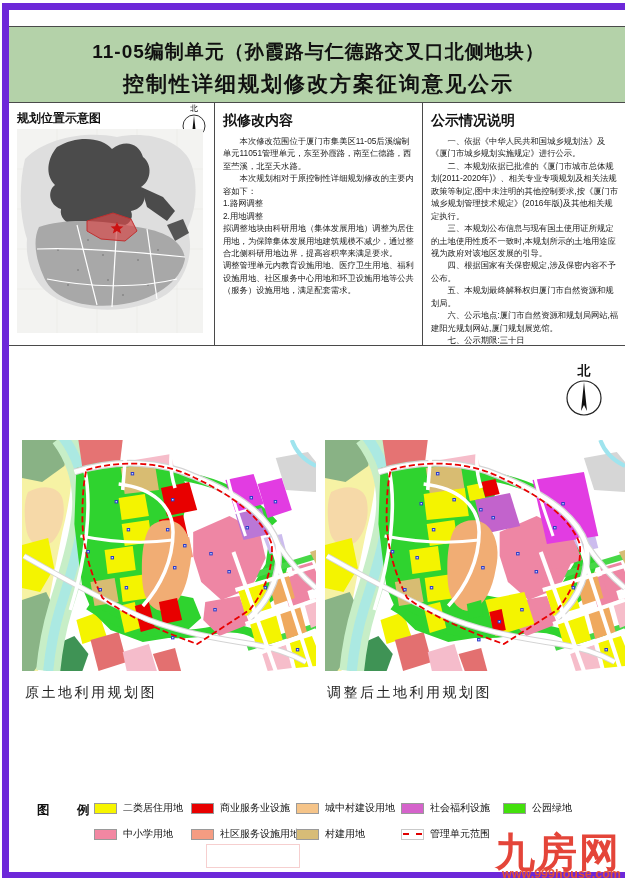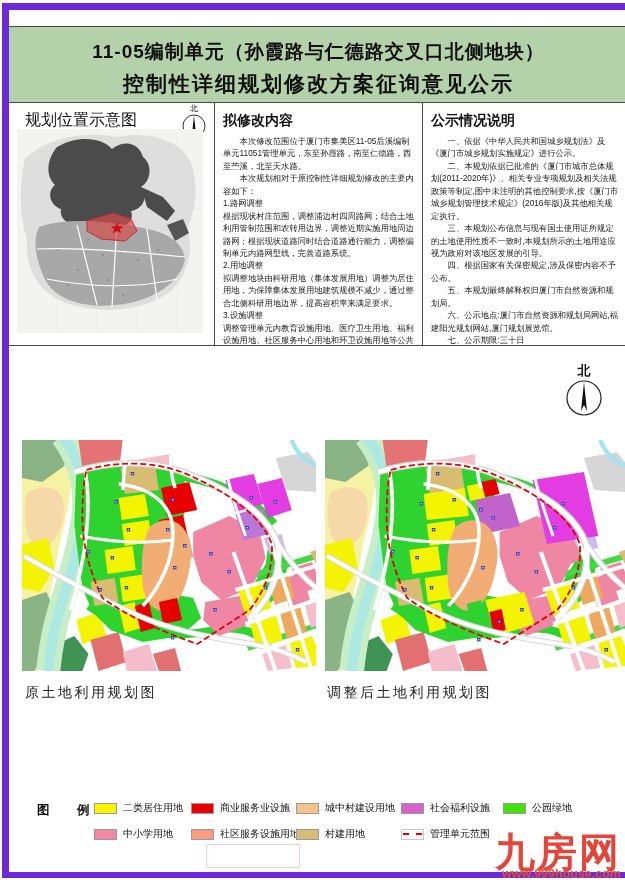--- a/index.html
+++ b/index.html
@@ -10,21 +10,21 @@
   .titleband{position:absolute;left:0;top:16px;width:100%;height:77px;background:#b4d2a9;
              border-top:1px solid #4a4a4a;border-bottom:1px solid #4a4a4a;box-sizing:border-box;text-align:center;}
   .title1{margin-top:12px;font-size:19px;font-weight:bold;letter-spacing:1px;}
   .title2{margin-top:5px;font-size:21px;font-weight:bold;letter-spacing:2px;}
   
   .cols{position:absolute;left:0;top:93px;width:100%;height:242px;display:flex;}
   .col{box-sizing:border-box;padding:7px 8px;position:relative;}
   .col1{width:206px;border-right:1px solid #4a4a4a;}
   .col2{width:208px;border-right:1px solid #4a4a4a;}
   .col3{flex:1;}
-  .col-h1{font-size:16px;font-weight:normal;margin-left:8px;}
+  .col-h1{font-size:12px;font-weight:bold;}
   .col-h2{font-size:14px;font-weight:bold;margin:2px 0 5px 0;}
   .body-text p{margin:0;font-size:8.3px;line-height:1.5;color:#1a1a1a;}
   .body-text p.ind{text-indent:2em;}
   .loc-compass{position:absolute;right:6px;top:2px;width:28px;text-align:center;}
   .loc-compass .n{font-size:8px;line-height:8px;}
   .locmap{position:absolute;left:8px;top:26px;}
   
   .maps-panel{position:absolute;left:0;top:335px;width:100%;height:526px;border-top:1px solid #4a4a4a;background:#fff;}
   .north-big{position:absolute;left:553px;top:18px;width:44px;text-align:center;}
   .north-big .n{font-size:13px;font-weight:bold;line-height:14px;}
@@ -99,24 +99,22 @@
           <path d="M70,92 L96,84 L114,90 L120,102 L108,112 L84,110 L70,102 Z" fill="none" stroke="#c03030" stroke-width="1"></path>
           <polygon points="100,93 101.8,97.2 106.4,97.4 102.9,100.2 104.2,104.6 100,102 95.8,104.6 97.1,100.2 93.6,97.4 98.2,97.2" fill="#cc1111"></polygon>
         </svg>
       </div>
 
       <div class="col col2 body-text">
         <div class="col-h2">拟修改内容</div>
         <p class="ind">本次修改范围位于厦门市集美区11-05后溪编制单元11051管理单元，东至孙霞路，南至仁德路，西至苎溪，北至天水路。</p>
         <p class="ind">本次规划相对于原控制性详细规划修改的主要内容如下：</p>
         <p>1.路网调整</p>
-        <p>根据现状村庄范围，调整浦边村四周路网；结合土地利用管制范围和农转用边界，调整近期实施用地周边路网；根据现状道路同时结合道路通行能力，调整编制单元内路网型线，完善道路系统。</p>
         <p>2.用地调整</p>
         <p>拟调整地块由科研用地（集体发展用地）调整为居住用地，为保障集体发展用地建筑规模不减少，通过整合北侧科研用地边界，提高容积率来满足要求。</p>
-        <p>3.设施调整</p>
         <p>调整管理单元内教育设施用地、医疗卫生用地、福利设施用地、社区服务中心用地和环卫设施用地等公共（服务）设施用地，满足配套需求。</p>
       </div>
 
       <div class="col col3 body-text">
         <div class="col-h2">公示情况说明</div>
         <p class="ind">一、依据《中华人民共和国城乡规划法》及《厦门市城乡规划实施规定》进行公示。</p>
         <p class="ind">二、本规划依据已批准的《厦门市城市总体规划(2011-2020年)》、相关专业专项规划及相关法规政策等制定,图中未注明的其他控制要求,按《厦门市城乡规划管理技术规定》(2016年版)及其他相关规定执行。</p>
         <p class="ind">三、本规划公布信息与现有国土使用证所规定的土地使用性质不一致时,本规划所示的土地用途应视为政府对该地区发展的引导。</p>
         <p class="ind">四、根据国家有关保密规定,涉及保密内容不予公布。</p>
         <p class="ind">五、本规划最终解释权归厦门市自然资源和规划局。</p>

